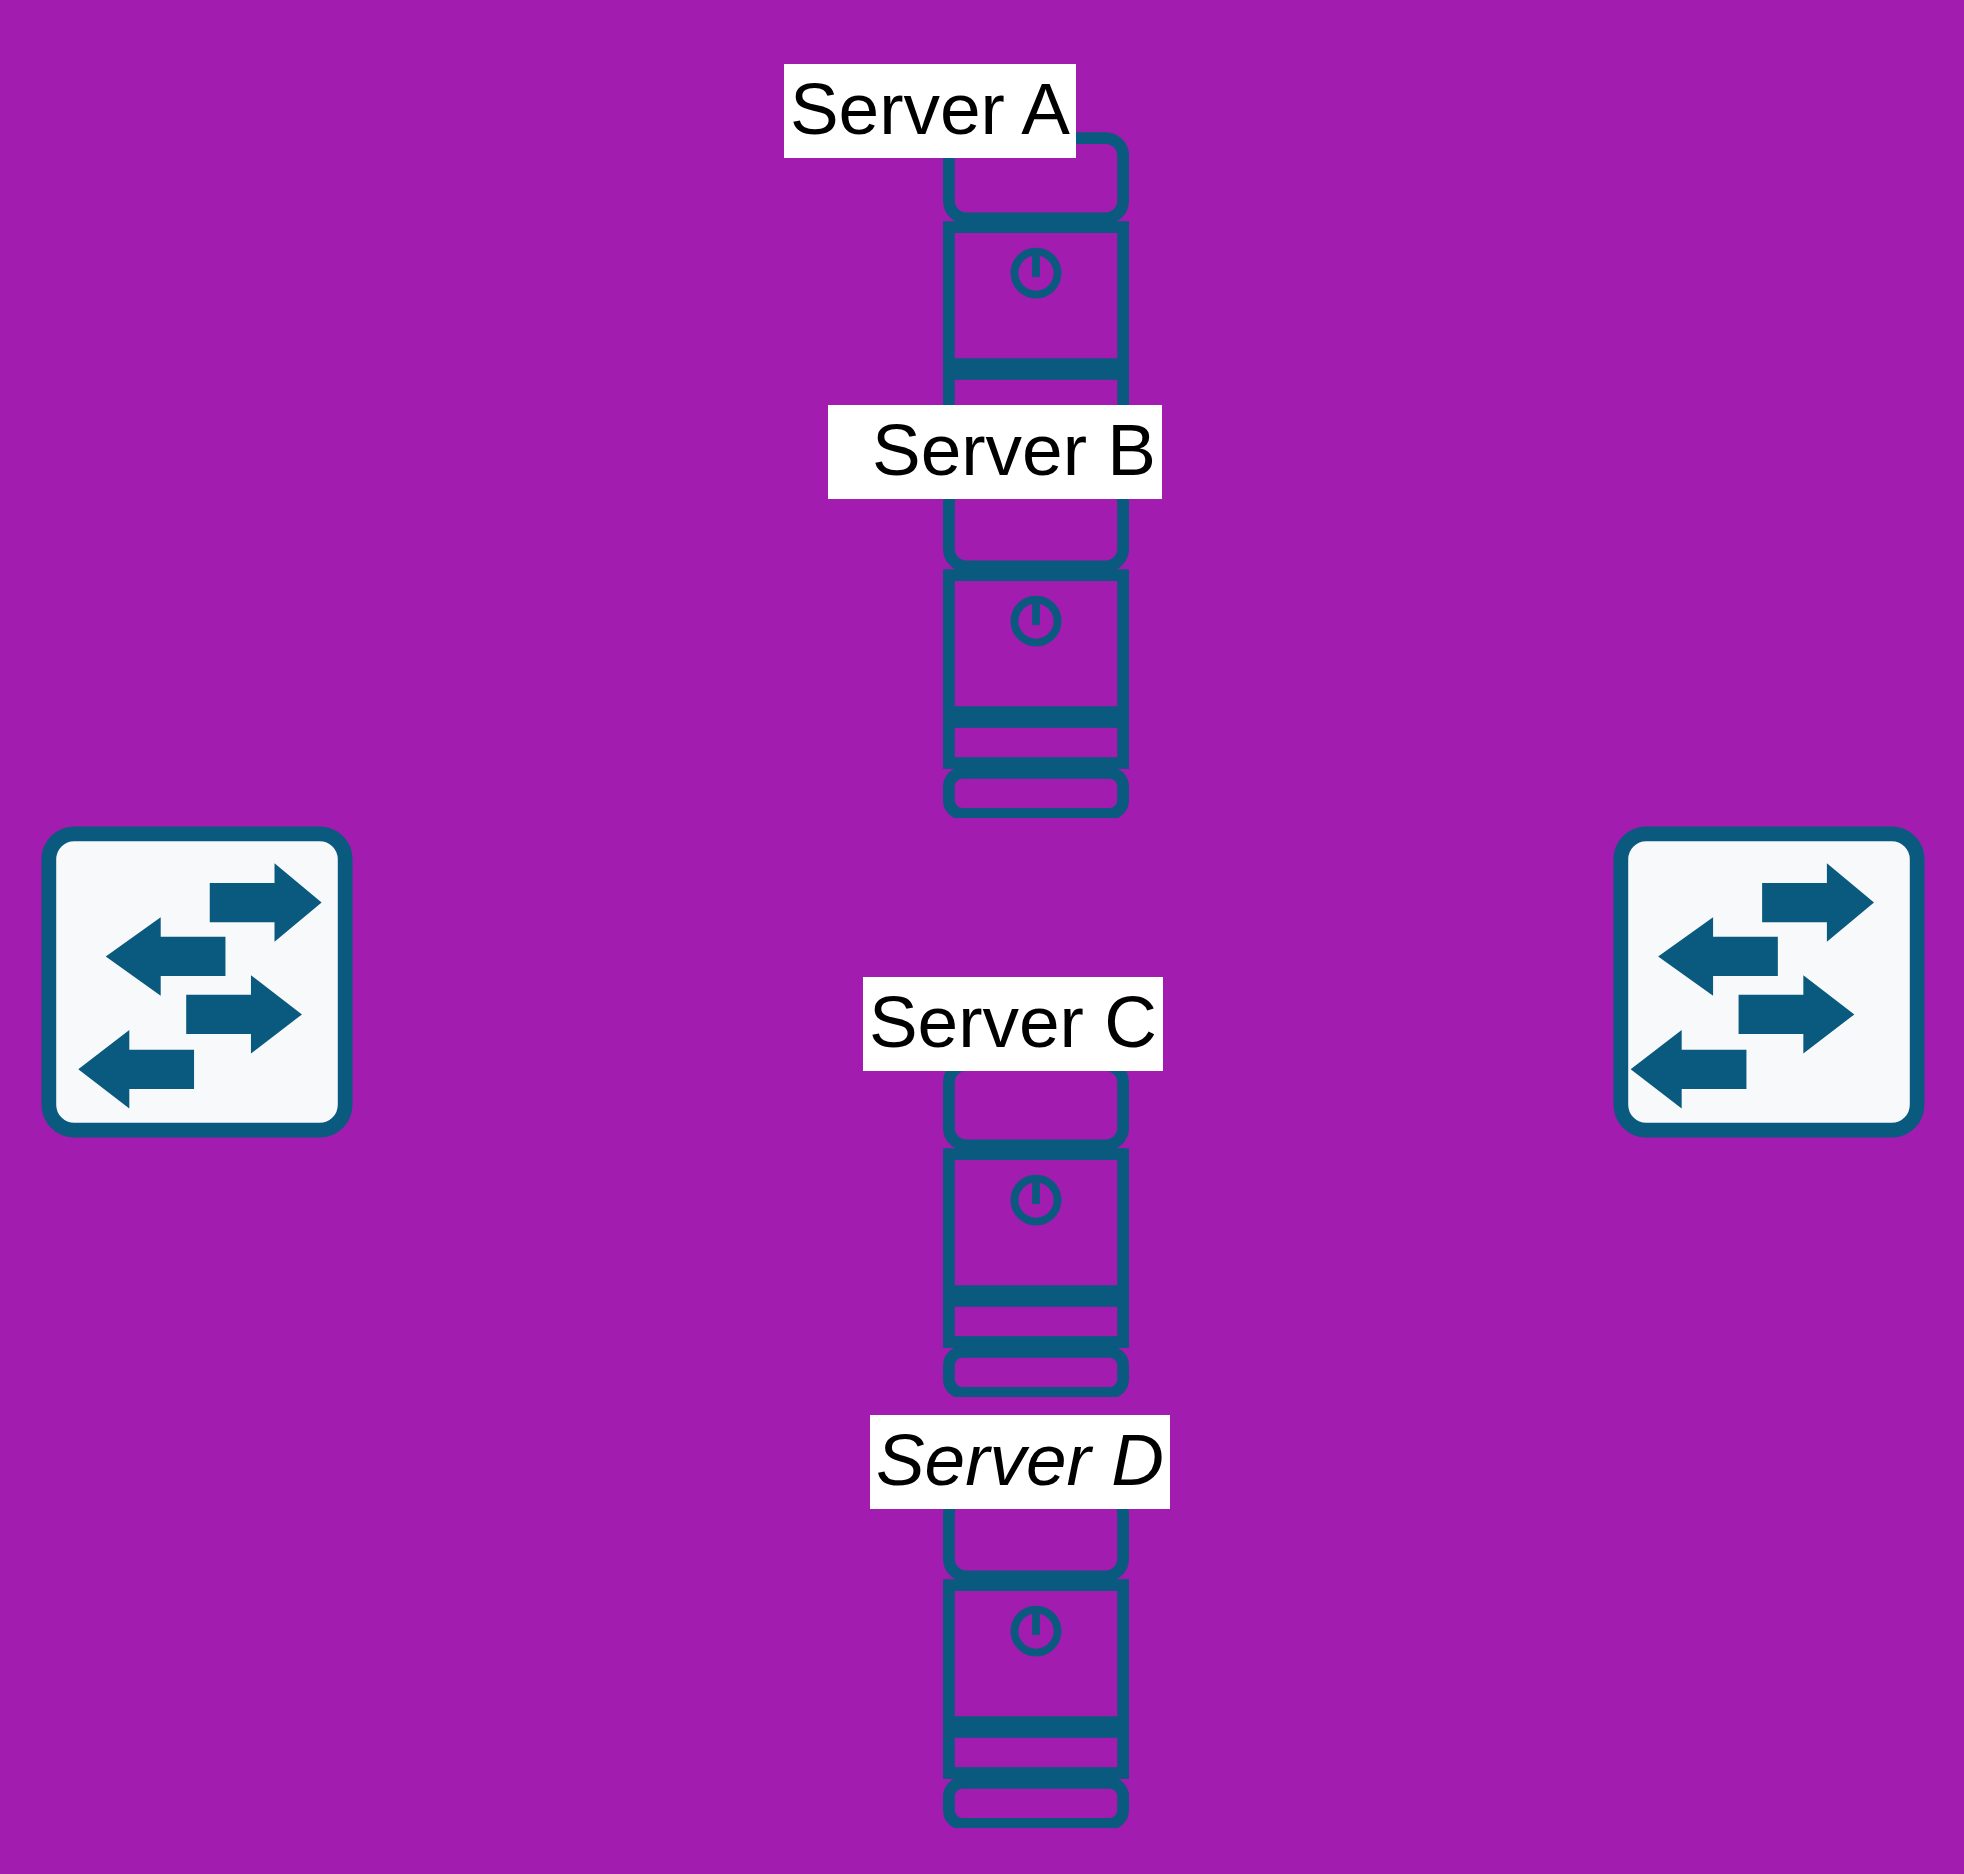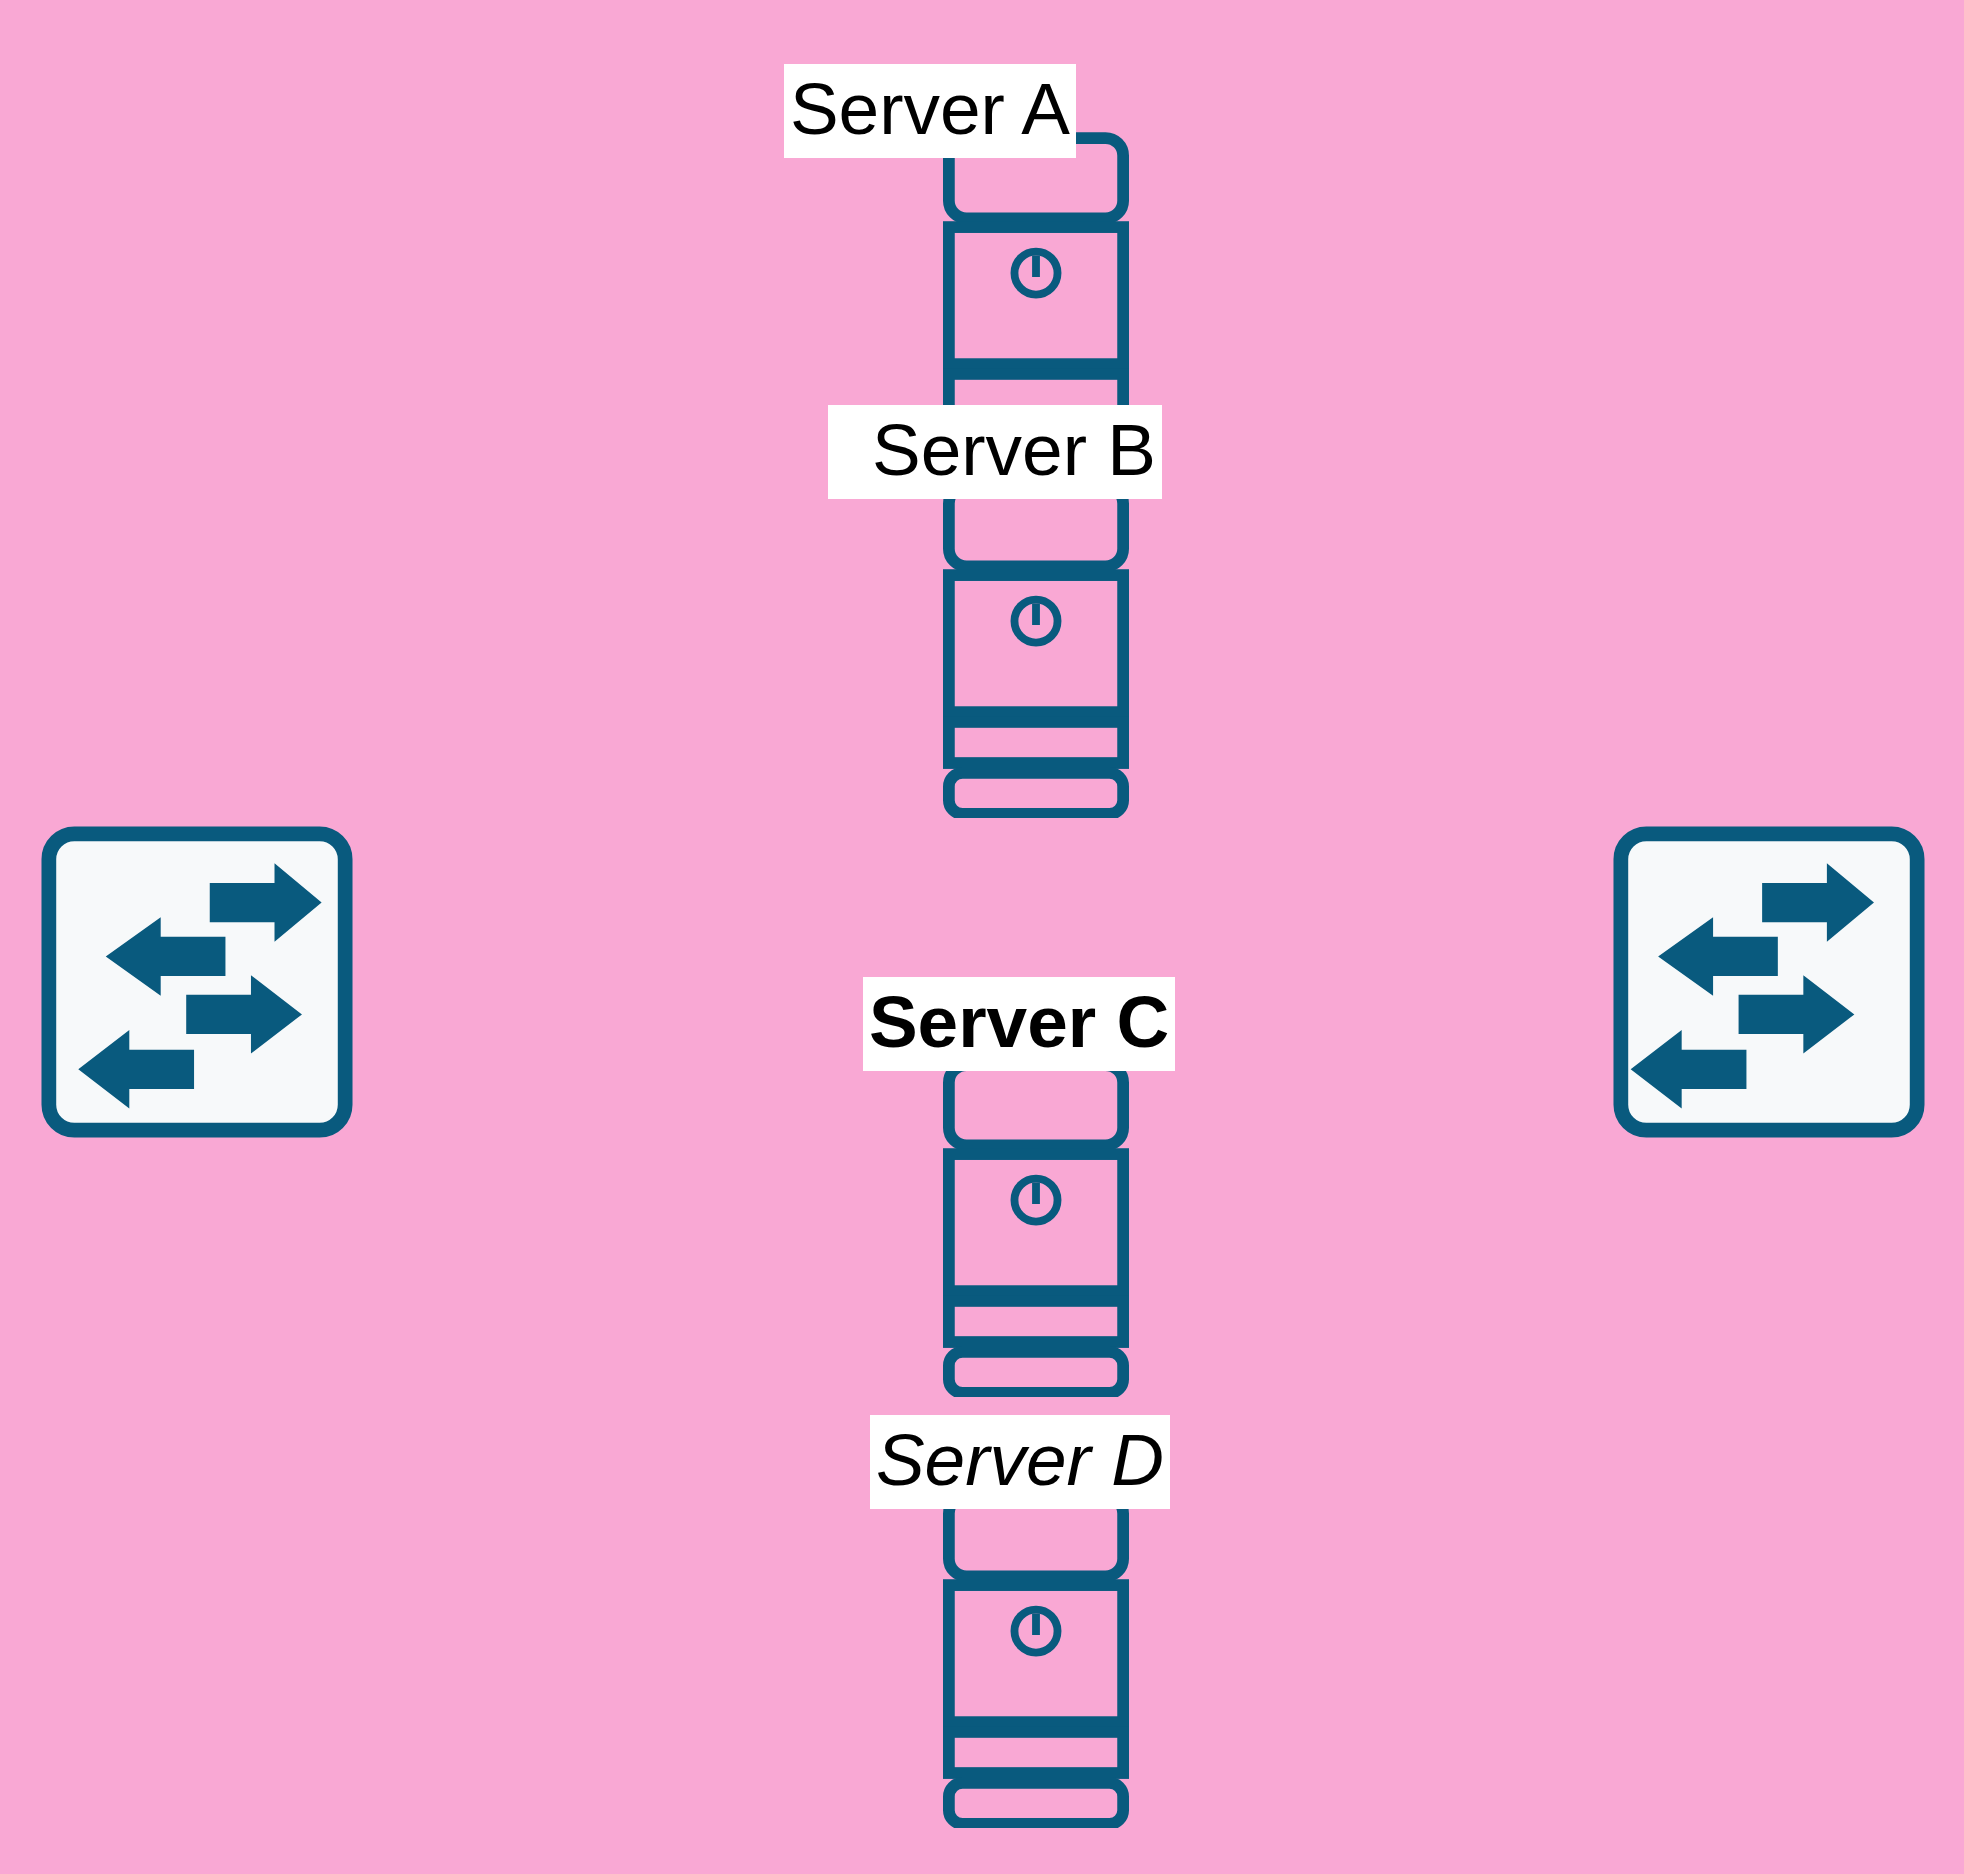--- a/index.html
+++ b/index.html
@@ -4,21 +4,21 @@
 <style>
   html, body {
     margin: 0;
     padding: 0;
     background: #000000;
   }
   #canvas {
     position: relative;
     width: 1964px;
     height: 1874px;
-    background: #f9a8d4;
+    background: #a21caf;
     overflow: hidden;
     font-family: "Liberation Sans", sans-serif;
   }
 
   
   .server {
     position: absolute;
     width: 186px;
   }
   .server-label {
@@ -117,21 +117,21 @@
     <div class="server-icon">
       <svg viewBox="0 0 190 345" xmlns="http://www.w3.org/2000/svg">
         <rect x="6" y="6" width="178" height="82" rx="18" ry="18" fill="none" stroke="#095A7E" stroke-width="12"></rect>
         <rect x="6" y="97" width="178" height="140" fill="none" stroke="#095A7E" stroke-width="12"></rect>
         <circle cx="95" cy="144" r="22" fill="none" stroke="#095A7E" stroke-width="8"></circle>
         <line x1="95" y1="126" x2="95" y2="148" stroke="#095A7E" stroke-width="8" stroke-linecap="butt"></line>
         <rect x="6" y="247" width="178" height="42" fill="none" stroke="#095A7E" stroke-width="12"></rect>
         <rect x="6" y="299" width="178" height="42" rx="14" ry="14" fill="none" stroke="#095A7E" stroke-width="12"></rect>
       </svg>
     </div>
-    <div class="server-label" style="left:-80px; top:-82px;font-weight:bold;">Server C</div>
+    <div class="server-label" style="left:-80px; top:-82px;">Server C</div>
   </div>
 
   <div class="server" id="server-d" style="left:943px; top:1490px;">
     <div class="server-icon">
       <svg viewBox="0 0 190 345" xmlns="http://www.w3.org/2000/svg">
         <rect x="6" y="6" width="178" height="82" rx="18" ry="18" fill="none" stroke="#095A7E" stroke-width="12"></rect>
         <rect x="6" y="97" width="178" height="140" fill="none" stroke="#095A7E" stroke-width="12"></rect>
         <circle cx="95" cy="144" r="22" fill="none" stroke="#095A7E" stroke-width="8"></circle>
         <line x1="95" y1="126" x2="95" y2="148" stroke="#095A7E" stroke-width="8" stroke-linecap="butt"></line>
         <rect x="6" y="247" width="178" height="42" fill="none" stroke="#095A7E" stroke-width="12"></rect>

